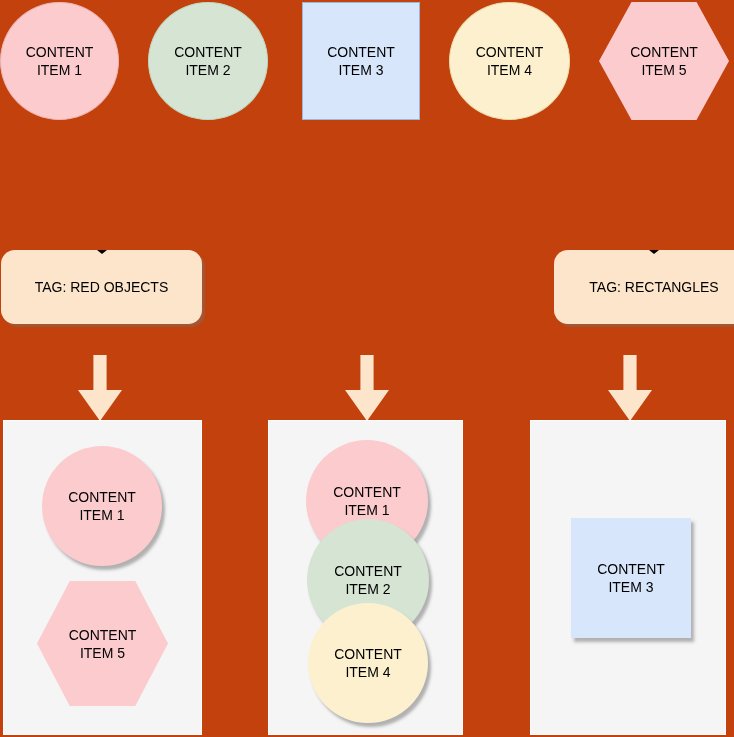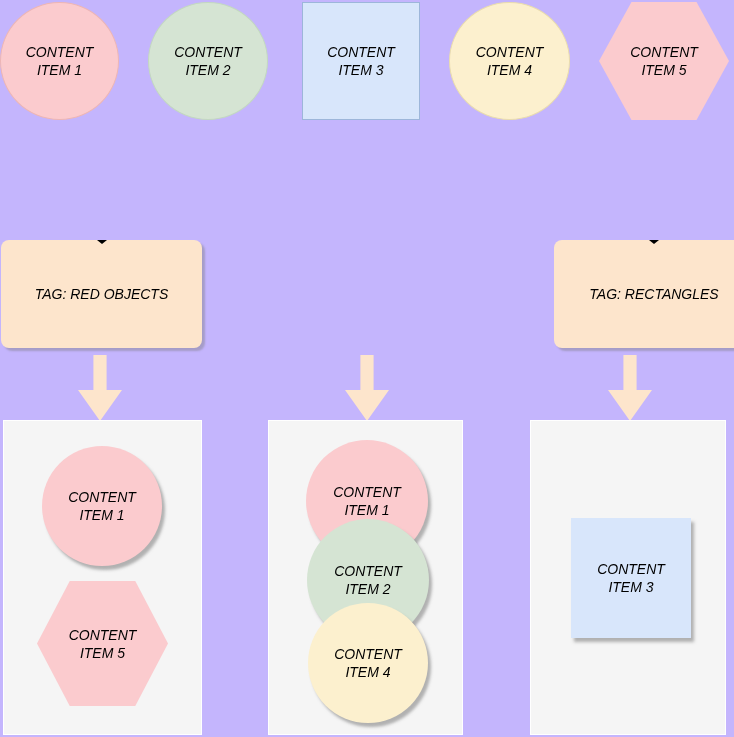--- a/index.html
+++ b/index.html
@@ -4,25 +4,24 @@
 <style>
   html, body {
     margin: 0;
     padding: 0;
     background: #000000;
   }
   .canvas {
     position: relative;
     width: 734px;
     height: 737px;
-    background: #c4b5fd;
+    background: #c2410c;
     overflow: hidden;
     font-family: "Liberation Sans", sans-serif;
     color: #000000;
-    font-style: italic;
   }
   .shape {
     position: absolute;
     display: flex;
     align-items: center;
     justify-content: center;
     box-sizing: border-box;
   }
   .shape-label {
     font-size: 14px;
@@ -43,24 +42,24 @@
   
   .item1 { left: 0px;   top: 2px; width: 119px; height: 118px; border: 1px solid #eeb6b4; }
   .item2 { left: 148px; top: 2px; width: 120px; height: 118px; border: 1px solid #c3d8c1; }
   .item3 { left: 302px; top: 2px; width: 118px; height: 118px; border: 1px solid #9db6da; }
   .item4 { left: 449px; top: 2px; width: 121px; height: 118px; border: 1px solid #eaddad; }
   .item5 { left: 599px; top: 2px; width: 130px; height: 118px; }
 
   
   .tag {
     position: absolute;
-    top: 240px;
-    height: 108px;
+    top: 250px;
+    height: 74px;
     background: #fde5cc;
-    border-radius: 8px;
+    border-radius: 14px;
     display: flex;
     align-items: center;
     justify-content: center;
     box-shadow: 3px 3px 2px rgba(120,120,120,0.4);
   }
   .tag-label {
     font-size: 14px;
     text-align: center;
     color: #000000;
   }

